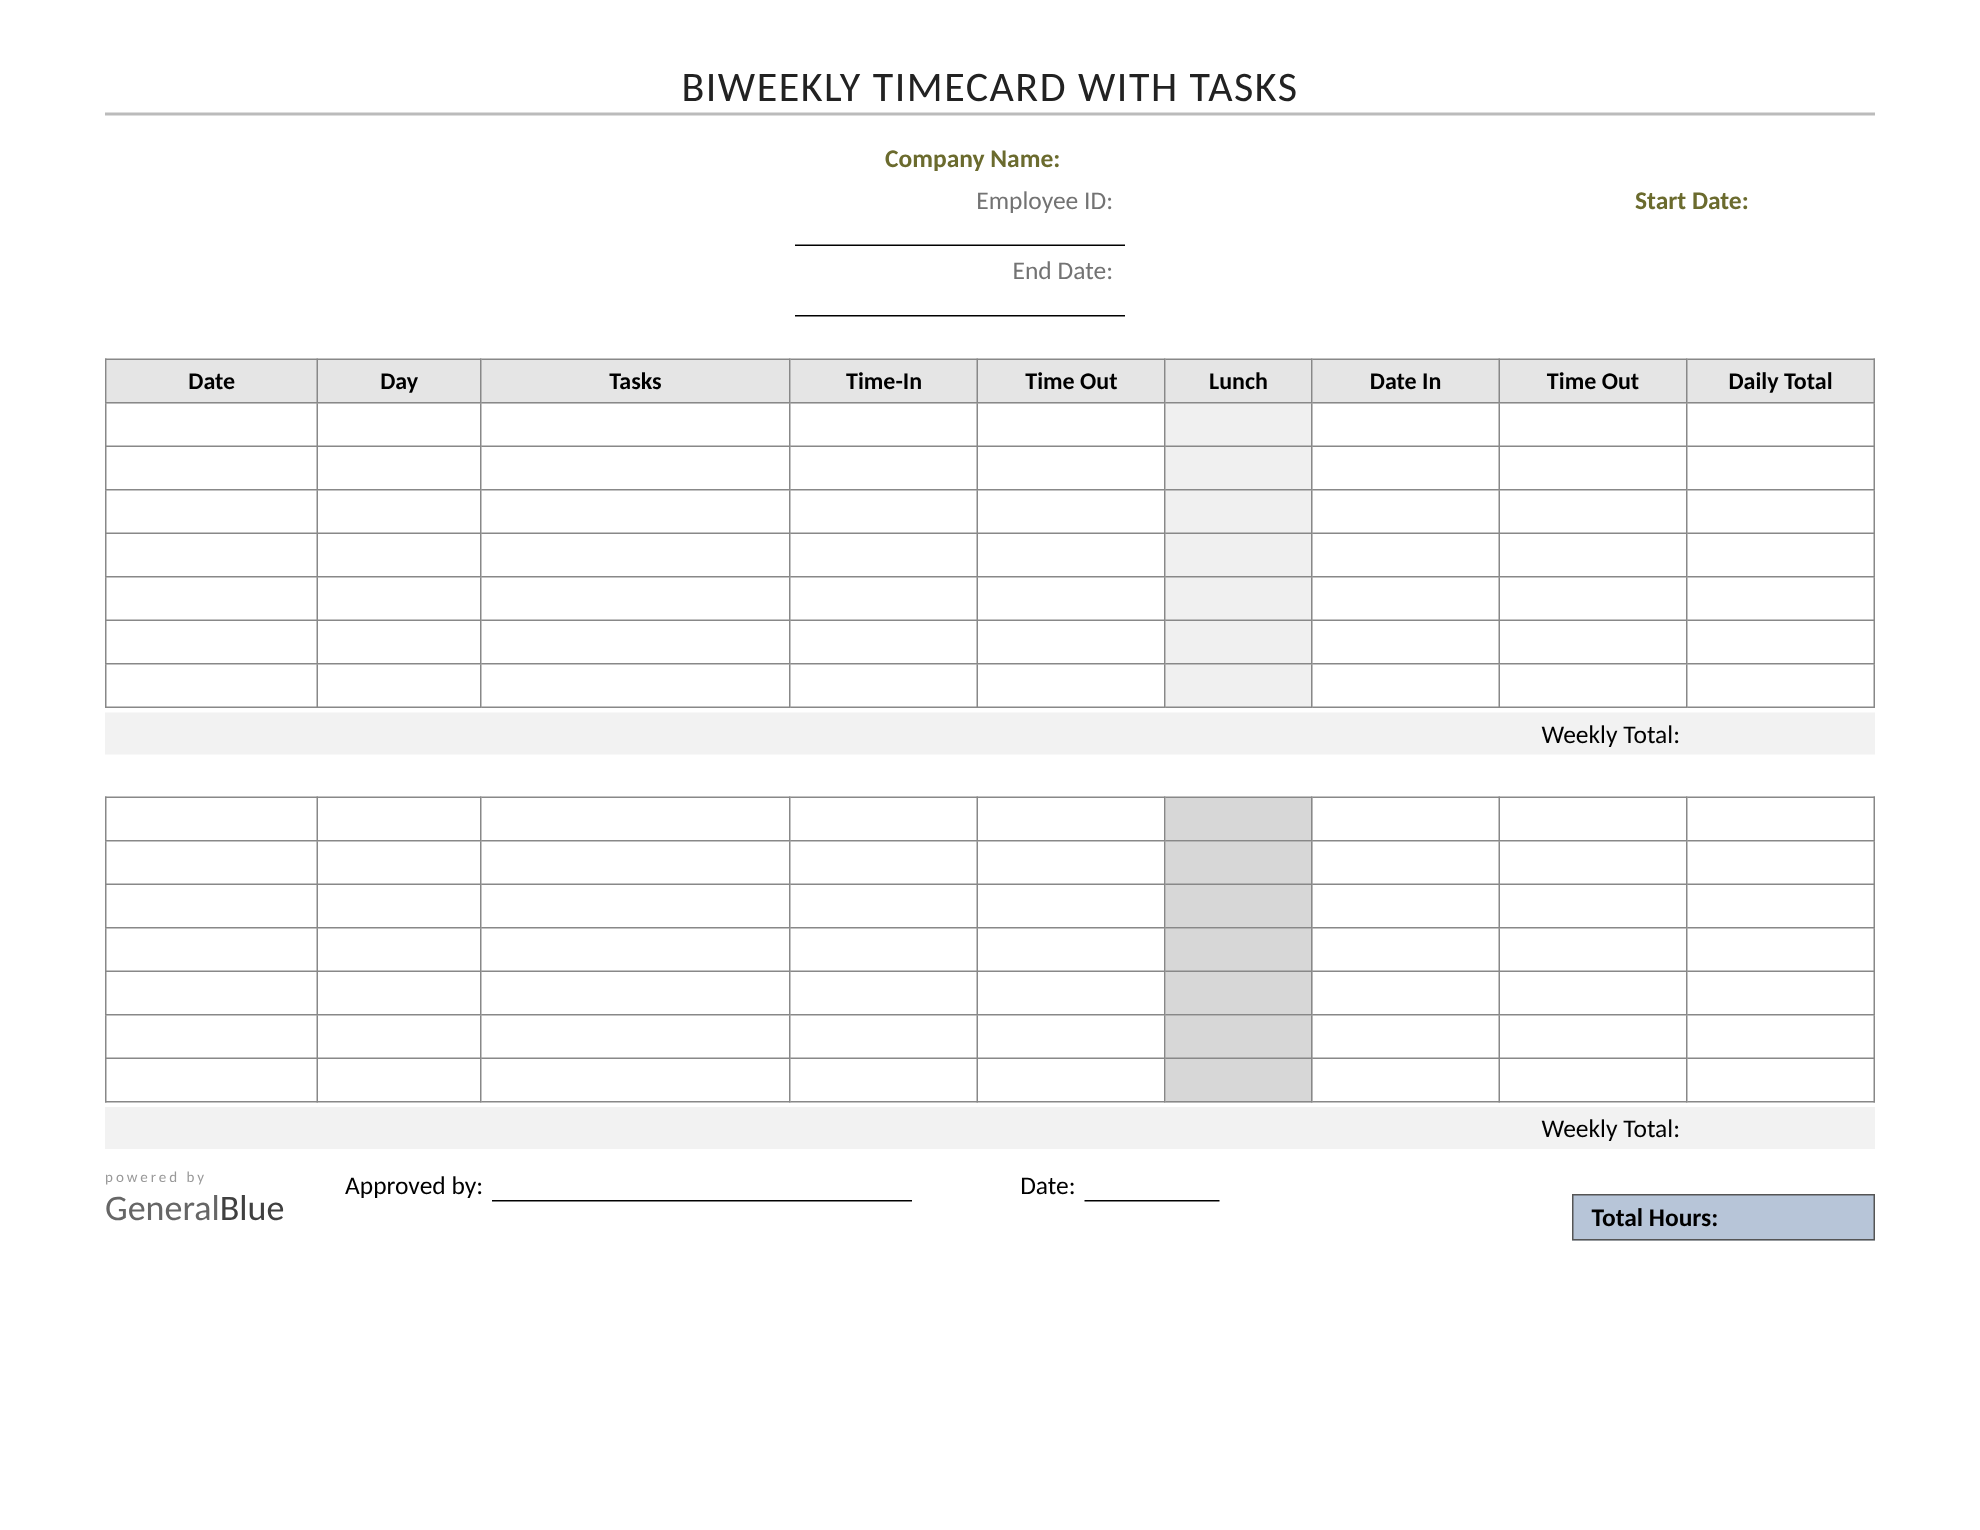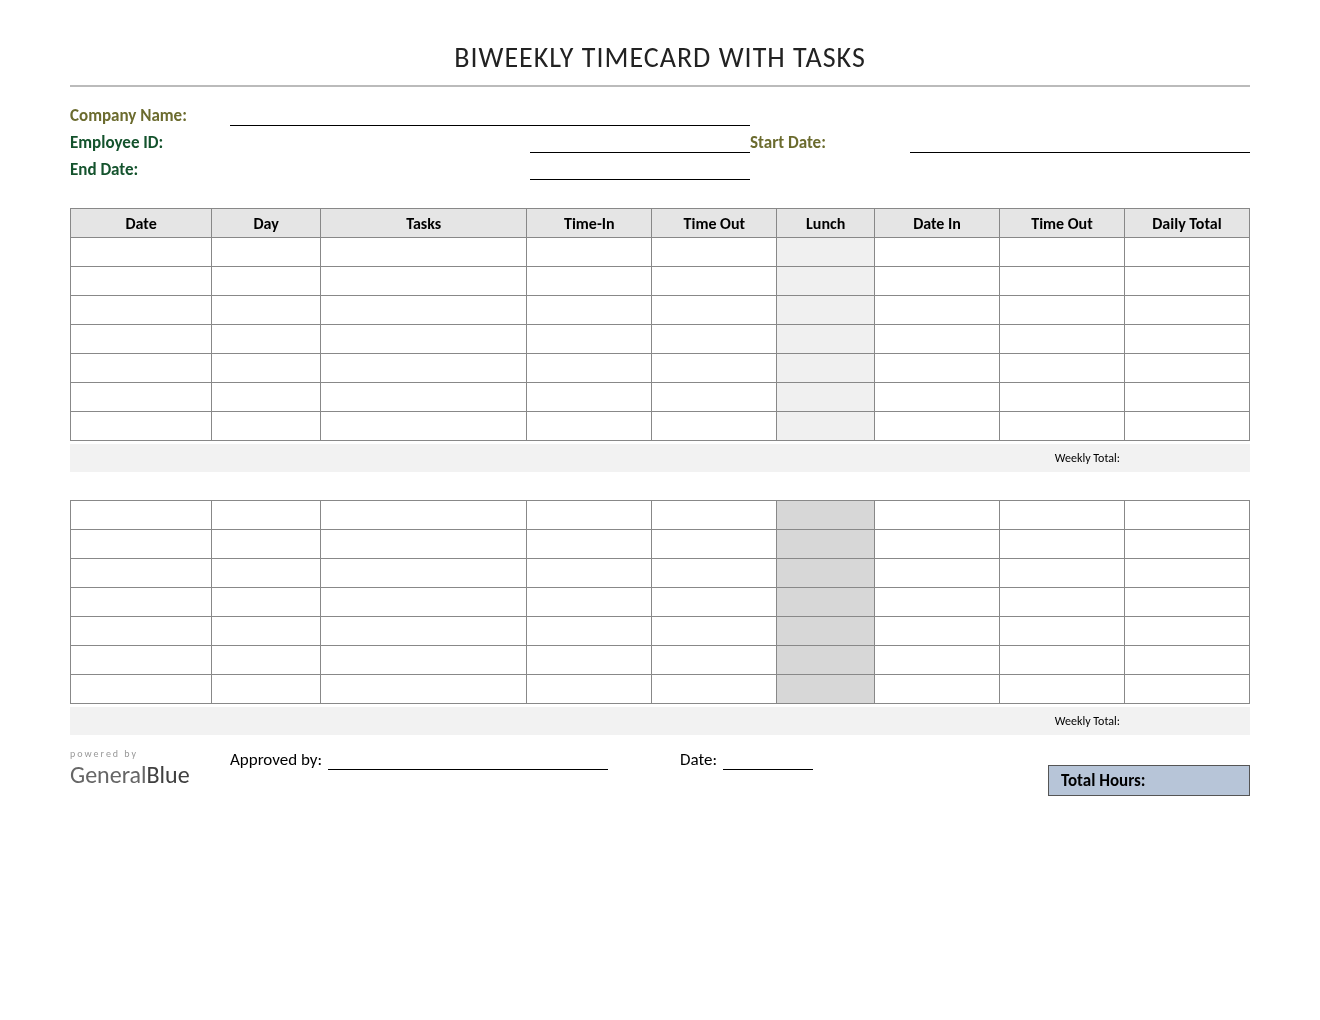--- a/index.html
+++ b/index.html
@@ -9,43 +9,42 @@
   width: 1320px;
   height: 1020px;
   padding: 40px 70px;
 }
 .title {
   text-align: center;
   font-size: 28px;
   font-weight: 400;
   letter-spacing: 1px;
   color: #222;
-  padding-bottom: 10px;
 }
 .title-rule {
   border: none;
   border-top: 2px solid #bbb;
   margin-bottom: 18px;
 }
 .info {
   display: grid;
   grid-template-columns: 680px 1fr;
   row-gap: 6px;
   margin-bottom: 28px;
   font-size: 17px;
 }
-.info-row { display: flex; align-items: flex-end; }
+.info-row { display: flex; align-items: flex-end; flex-direction: column; }
 .info-label-left {
   color: #6b6b2e;
   font-weight: 600;
   width: 160px;
 }
 .info-label-right {
-  color: #14532d;
-  font-weight: 700;
+  color: #737373;
+  font-weight: 400;
   text-align: left;
   flex: 1;
   padding-right: 8px;
 }
 .info-line {
   border-bottom: 1.5px solid #000;
   flex: 1;
   height: 20px;
 }
 .info-line-right {
@@ -77,21 +76,21 @@
 td.lunch1 { background: #f0f0f0; }
 td.lunch2 { background: #d7d7d7; }
 .wk-total-bar {
   background: #f2f2f2;
   height: 28px;
   margin-top: 3px;
   display: flex;
   align-items: center;
   justify-content: flex-end;
   padding-right: 130px;
-  font-size: 12px;
+  font-size: 17px;
 }
 .gap { height: 28px; }
 .footer {
   margin-top: 12px;
   display: flex;
   align-items: flex-start;
   font-size: 17px;
 }
 .powered {
   width: 160px;

